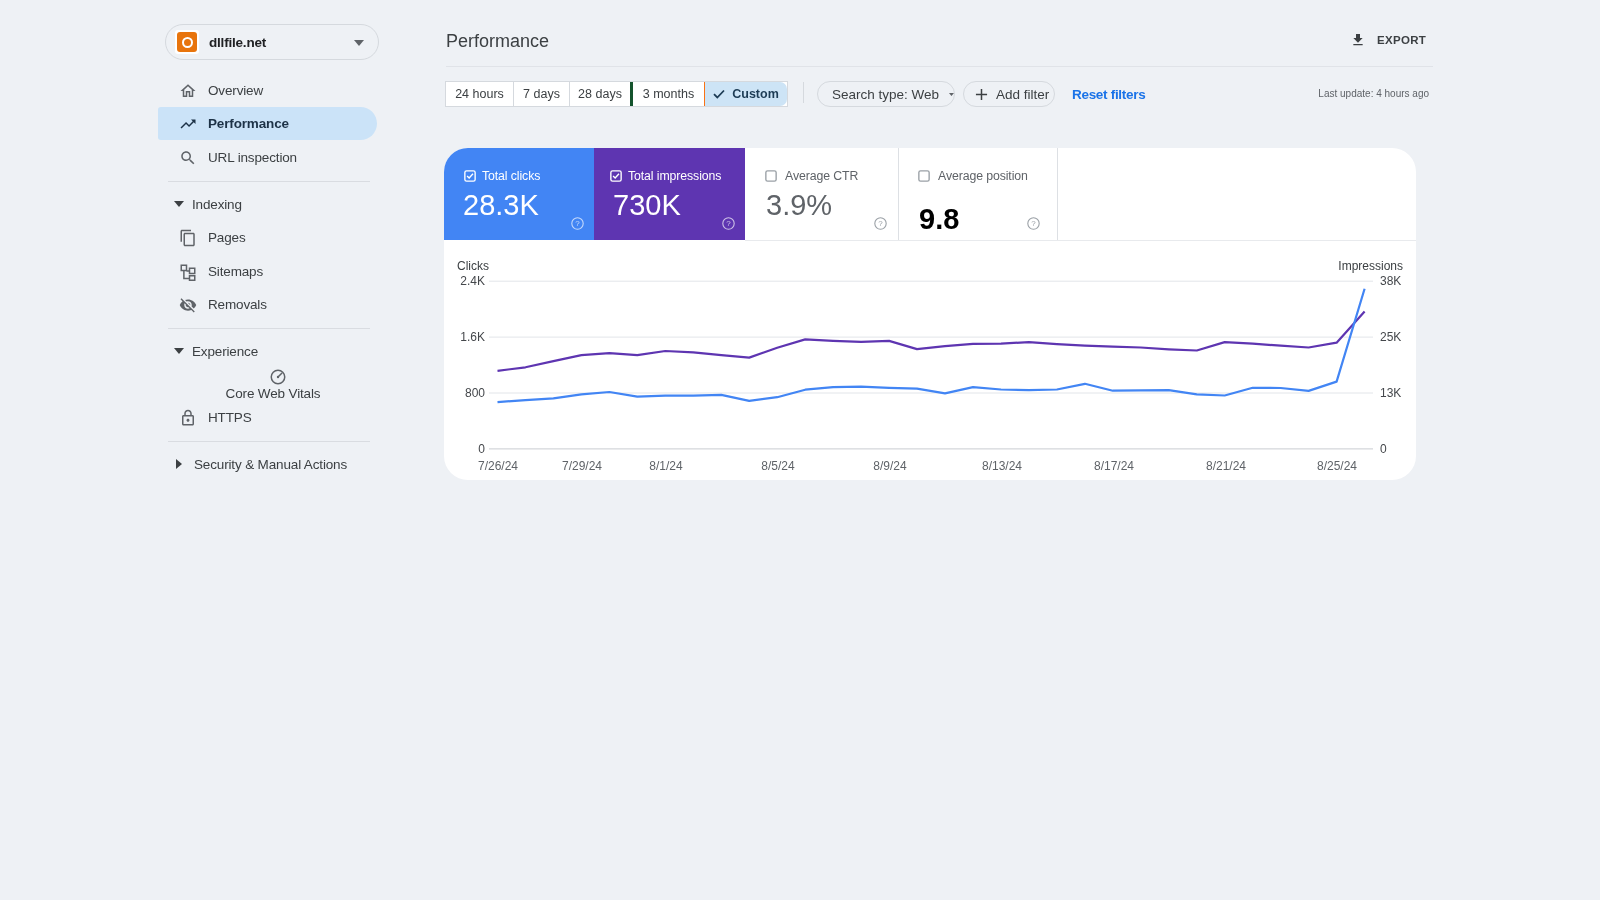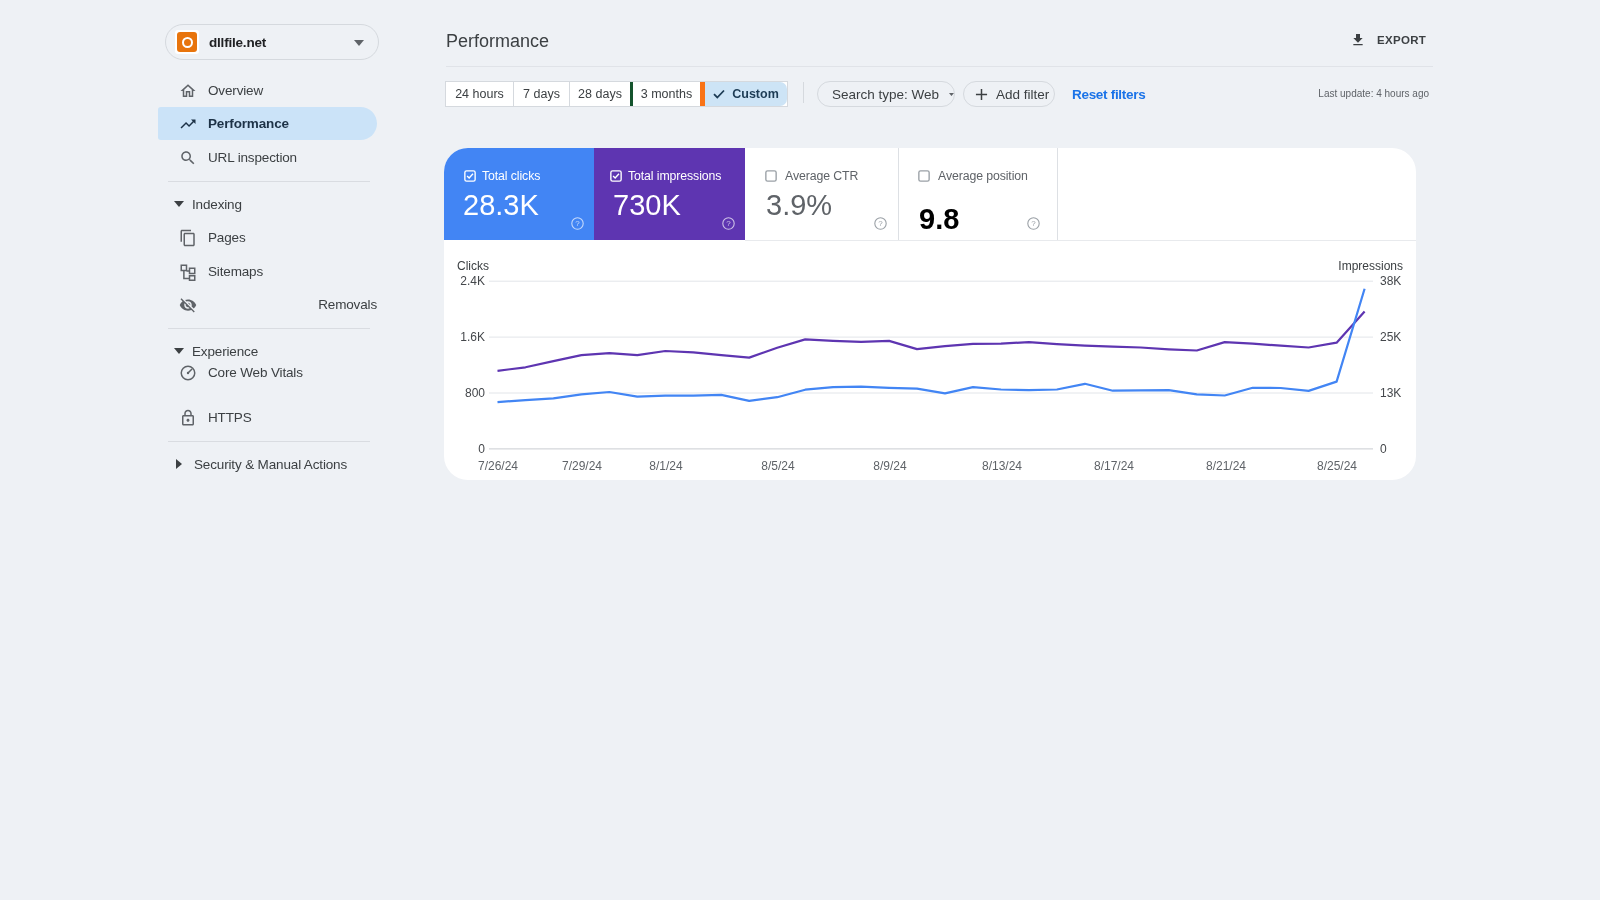--- a/index.html
+++ b/index.html
@@ -66,36 +66,36 @@
 </div>
 <div class="nav-item" style="top:255px;">
   <svg class="ic" viewBox="0 0 24 24" fill="none" stroke="#5f6368" stroke-width="2">
       <rect x="3" y="3" width="7" height="7"></rect>
       <rect x="14" y="7" width="7" height="7"></rect>
       <rect x="14" y="17" width="7" height="6"></rect>
       <path d="M6.5 10 V20.5 H14 M6.5 10.5 L6.5 10.5 M10 10.5 H14" stroke-width="2"></path>
     </svg>
   <span class="lbl">Sitemaps</span>
 </div>
-<div class="nav-item" style="top:288px;justify-content:space-between;">
+<div class="nav-item" style="top:288px;">
   <svg class="ic" viewBox="0 0 24 24" fill="#5f6368">
       <path d="M12 7c2.76 0 5 2.24 5 5 0 .65-.13 1.26-.36 1.83l2.92 2.92c1.51-1.26 2.7-2.89 3.43-4.75-1.73-4.39-6-7.5-11-7.5-1.4 0-2.74.25-3.98.7l2.16 2.16C10.74 7.13 11.35 7 12 7zM2 4.27l2.28 2.28.46.46C3.08 8.3 1.78 10.02 1 12c1.73 4.39 6 7.5 11 7.5 1.55 0 3.03-.3 4.38-.84l.42.42L19.73 22 21 20.73 3.27 3 2 4.27zM7.53 9.8l1.55 1.55c-.05.21-.08.43-.08.65 0 1.66 1.34 3 3 3 .22 0 .44-.03.65-.08l1.55 1.55c-.67.33-1.41.53-2.2.53-2.76 0-5-2.24-5-5 0-.79.2-1.53.53-2.2zm4.31-.78l3.15 3.15.02-.16c0-1.66-1.34-3-3-3l-.17.01z"></path>
     </svg>
   <span class="lbl">Removals</span>
 </div>
 
 <div class="divider" style="top:328px;"></div>
 
 <div class="sec-head" style="top:341px;">
   <svg class="car" width="10" height="6" viewBox="0 0 10 6">
       <path d="M0 0 L10 0 L5 6 Z" fill="#3c4043"></path>
     </svg>
   <span class="lbl">Experience</span>
 </div>
-<div class="nav-item" style="top:356px;">
+<div class="nav-item" style="top:368px;flex-direction:column;">
   <svg class="ic" viewBox="0 0 24 24" fill="none" stroke="#5f6368" stroke-width="2">
       <circle cx="12" cy="12" r="9"></circle>
       <path d="M12 12 L17 7" stroke-linecap="round"></path>
       <circle cx="12" cy="12" r="1.6" fill="#5f6368" stroke="none"></circle>
     </svg>
   <span class="lbl">Core Web Vitals</span>
 </div>
 <div class="nav-item" style="top:401px;">
   <svg class="ic" viewBox="0 0 24 24" fill="#5f6368">
       <path d="M18 8h-1V6c0-2.76-2.24-5-5-5S7 3.24 7 6v2H6c-1.1 0-2 .9-2 2v10c0 1.1.9 2 2 2h12c1.1 0 2-.9 2-2V10c0-1.1-.9-2-2-2zM9 6c0-1.66 1.34-3 3-3s3 1.34 3 3v2H9V6zm9 14H6V10h12v10zm-6-3c1.1 0 2-.9 2-2s-.9-2-2-2-2 .9-2 2 .9 2 2 2z"></path>
@@ -118,21 +118,21 @@
       <path d="M5 20h14v-2H5v2zM19 9h-4V3H9v6H5l7 7 7-7z"></path>
     </svg>
   <span style="margin-left:11px; font-size:11.5px; font-weight:700; letter-spacing:.3px; color:#3c4043;">EXPORT</span>
 </div>
 <div class="abs" style="left:446px; top:66px; width:987px; height:1px; background:#e0e3e8;"></div>
 
 <div class="abs" style="left:445px; top:81px; width:343px; height:26px; background:#fff; border:1px solid #d5d9de; border-radius:0; display:flex; font-size:12.5px; color:#3c4043;">
   <div style="width:68px; display:flex; align-items:center; justify-content:center; border-right:1px solid #d5d9de;">24 hours</div>
   <div style="width:56px; display:flex; align-items:center; justify-content:center; border-right:1px solid #d5d9de;">7 days</div>
   <div style="width:63px; display:flex; align-items:center; justify-content:center; border-right:3px solid #14532d;">28 days</div>
-  <div style="width:72px; display:flex; align-items:center; justify-content:center; border-right:5px solid #f97316;">3 months</div>
+  <div style="width:72px; display:flex; align-items:center; justify-content:center; border-right:1px solid #f97316;">3 months</div>
   <div style="flex:1; display:flex; align-items:center; justify-content:center; background:#cde4f6; border-radius:0 7px 7px 0; color:#1d3c55; font-weight:700;">
     <svg width="12" height="10" viewBox="0 0 12 10" style="margin-right:7px;">
         <path d="M1 5.2 L4.3 8.5 L11 1.5" stroke="#1d3c55" stroke-width="1.8" fill="none"></path>
       </svg>Custom
   </div>
 </div>
 <div class="abs" style="left:803px; top:82px; width:1px; height:21px; background:#d5d9de;"></div>
 <div class="chip" style="left:817px; width:138px;">
   <span style="margin-left:14px;">Search type: Web</span>
   <svg style="margin-left:10px;" width="9" height="5" viewBox="0 0 10 6">

